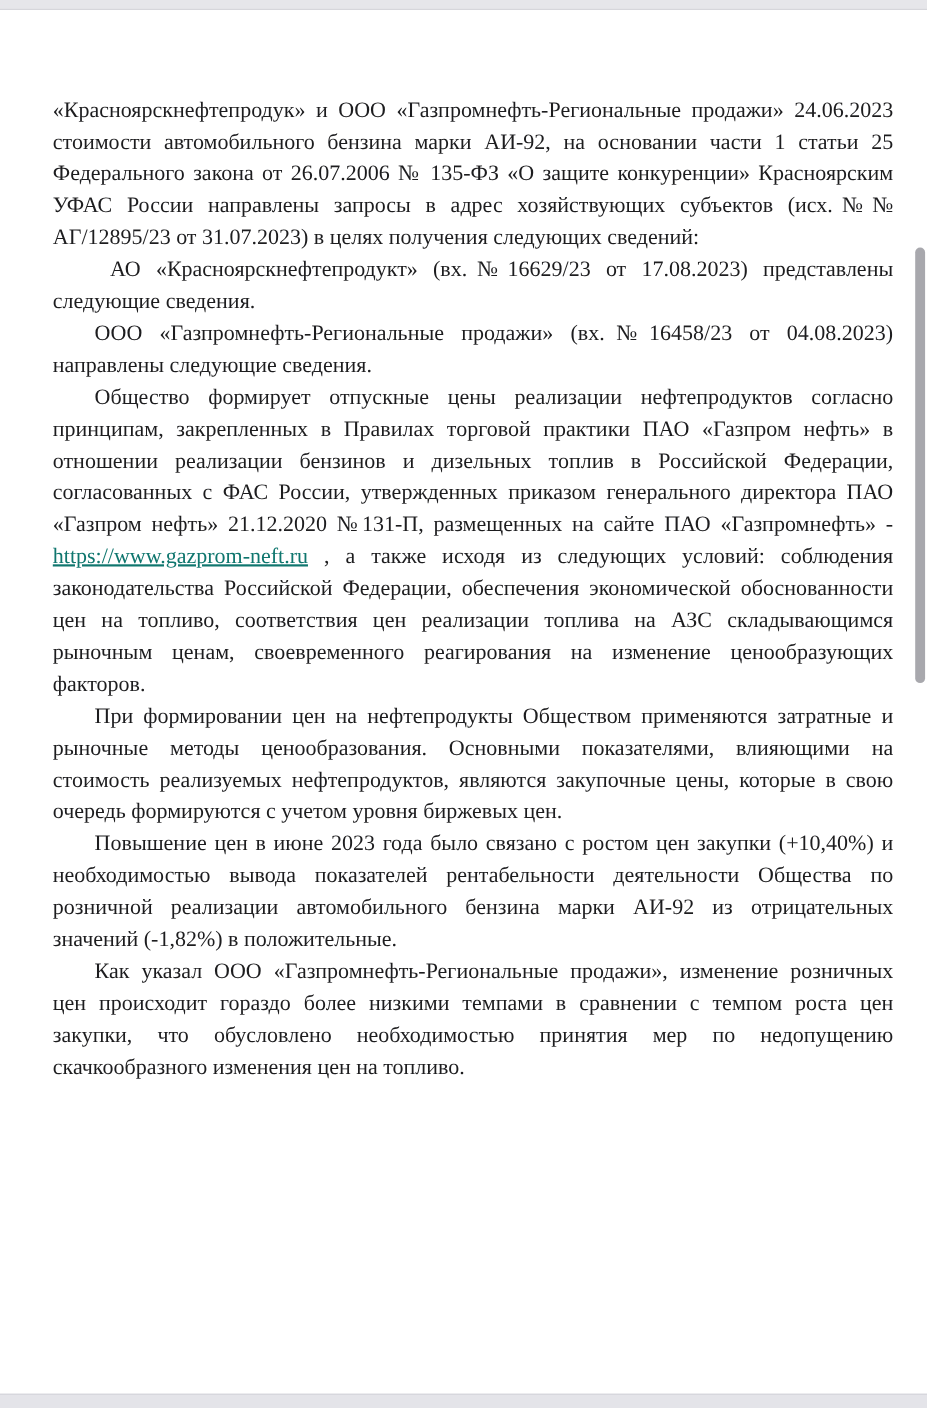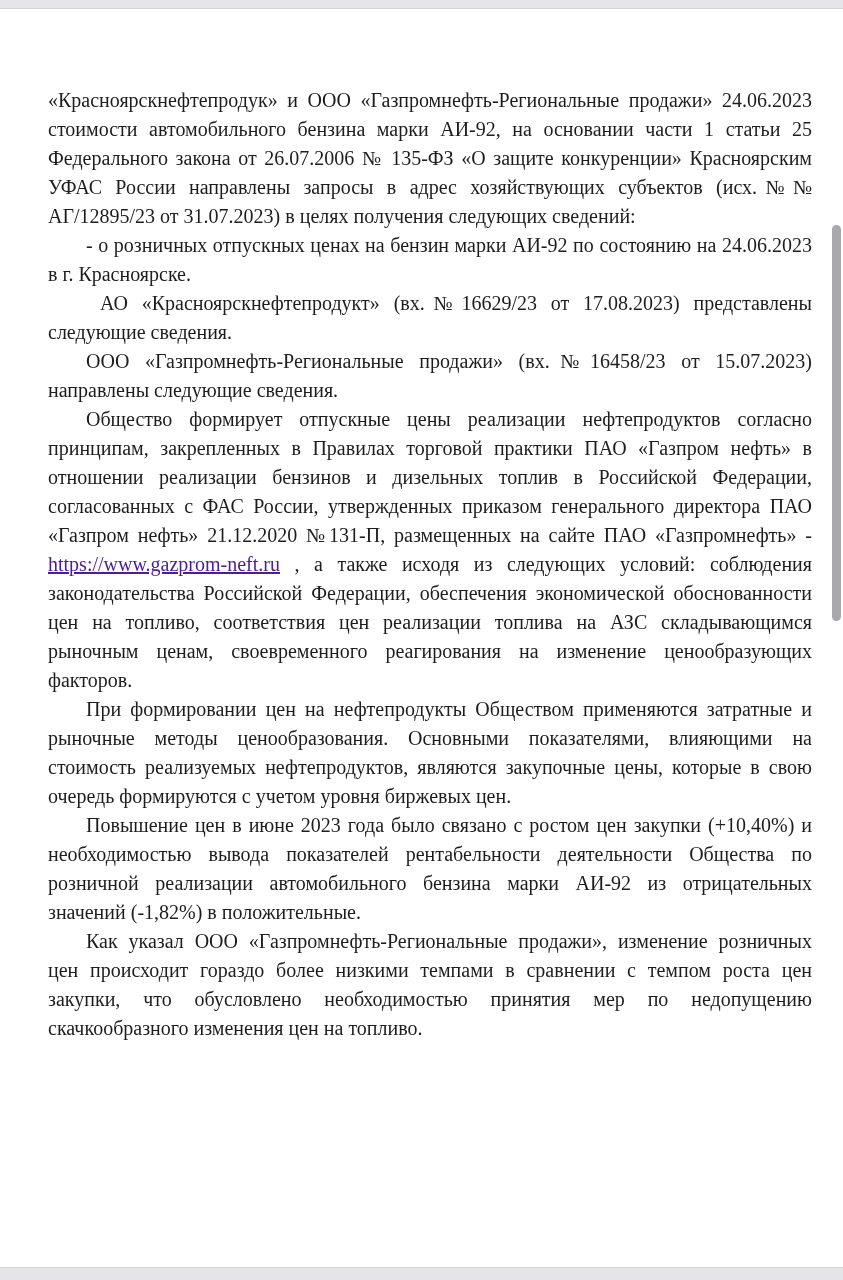--- a/index.html
+++ b/index.html
@@ -38,43 +38,42 @@
     line-height: 29px;
     text-align: justify;
   }
   .para {
     margin: 0;
     padding: 0;
   }
   .indent { text-indent: 38px; }
   .indent-lg { text-indent: 52px; }
   .doc-link {
-    color: #4c1d95;
+    color: #0f766e;
     text-decoration: underline;
   }
   .scrollbar-thumb {
     position: absolute;
     right: 2px;
     top: 225px;
     width: 9px;
     height: 396px;
     background: #a8a8ad;
     border-radius: 5px;
   }
 </style>
 </head>
 <body>
 
 <div class="chrome-top"></div>
 
 <div class="doc">
   <p class="para">«Красноярскнефтепродук» и ООО «Газпромнефть-Региональные продажи» 24.06.2023 стоимости автомобильного бензина марки АИ-92, на основании части 1 статьи 25 Федерального закона от 26.07.2006 № 135-ФЗ «О защите конкуренции» Красноярским УФАС России направлены запросы в адрес хозяйствующих субъектов (исх.№№ АГ/12895/23 от 31.07.2023) в целях получения следующих сведений:</p>
-  <p class="para indent">- о розничных отпускных ценах на бензин марки АИ-92 по состоянию на 24.06.2023 в г. Красноярске.</p>
   <p class="para indent-lg">АО «Красноярскнефтепродукт» (вх.№16629/23 от 17.08.2023) представлены следующие сведения.</p>
-  <p class="para indent">ООО «Газпромнефть-Региональные продажи» (вх.№16458/23 от 15.07.2023) направлены следующие сведения.</p>
+  <p class="para indent">ООО «Газпромнефть-Региональные продажи» (вх.№16458/23 от 04.08.2023) направлены следующие сведения.</p>
   <p class="para indent"><span>Общество формирует отпускные цены реализации нефтепродуктов согласно принципам, закрепленных в Правилах торговой практики ПАО «Газпром нефть» в отношении реализации бензинов и дизельных топлив в Российской Федерации, согласованных с ФАС России, утвержденных приказом генерального директора ПАО «Газпром нефть» 21.12.2020 №131-П, размещенных на сайте ПАО «Газпромнефть» - </span><a class="doc-link" href="#">https://www.gazprom-neft.ru</a><span> , а также исходя из следующих условий: соблюдения законодательства Российской Федерации, обеспечения экономической обоснованности цен на топливо, соответствия цен реализации топлива на АЗС складывающимся рыночным ценам, своевременного реагирования на изменение ценообразующих факторов.</span></p>
   <p class="para indent">При формировании цен на нефтепродукты Обществом применяются затратные и рыночные методы ценообразования. Основными показателями, влияющими на стоимость реализуемых нефтепродуктов, являются закупочные цены, которые в свою очередь формируются с учетом уровня биржевых цен.</p>
   <p class="para indent">Повышение цен в июне 2023 года было связано с ростом цен закупки (+10,40%) и необходимостью вывода показателей рентабельности деятельности Общества по розничной реализации автомобильного бензина марки АИ-92 из отрицательных значений (-1,82%) в положительные.</p>
   <p class="para indent">Как указал ООО «Газпромнефть-Региональные продажи», изменение розничных цен происходит гораздо более низкими темпами в сравнении с темпом роста цен закупки, что обусловлено необходимостью принятия мер по недопущению скачкообразного изменения цен на топливо.</p>
 
 </div>
 
 <div class="scrollbar-thumb"></div>
 
 <div class="chrome-bottom"></div>

